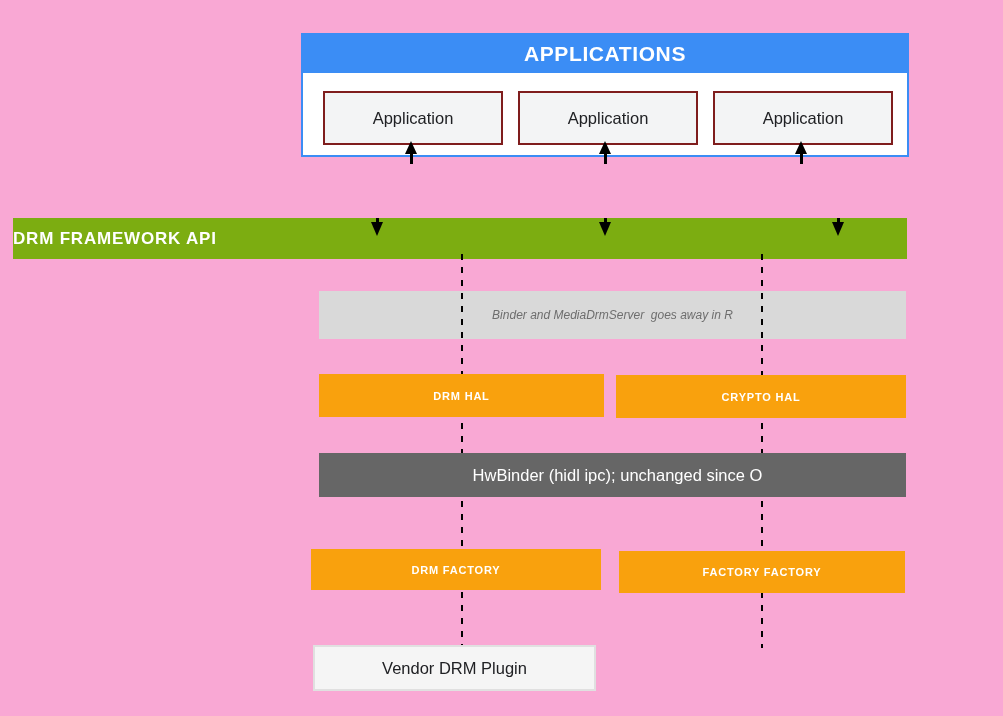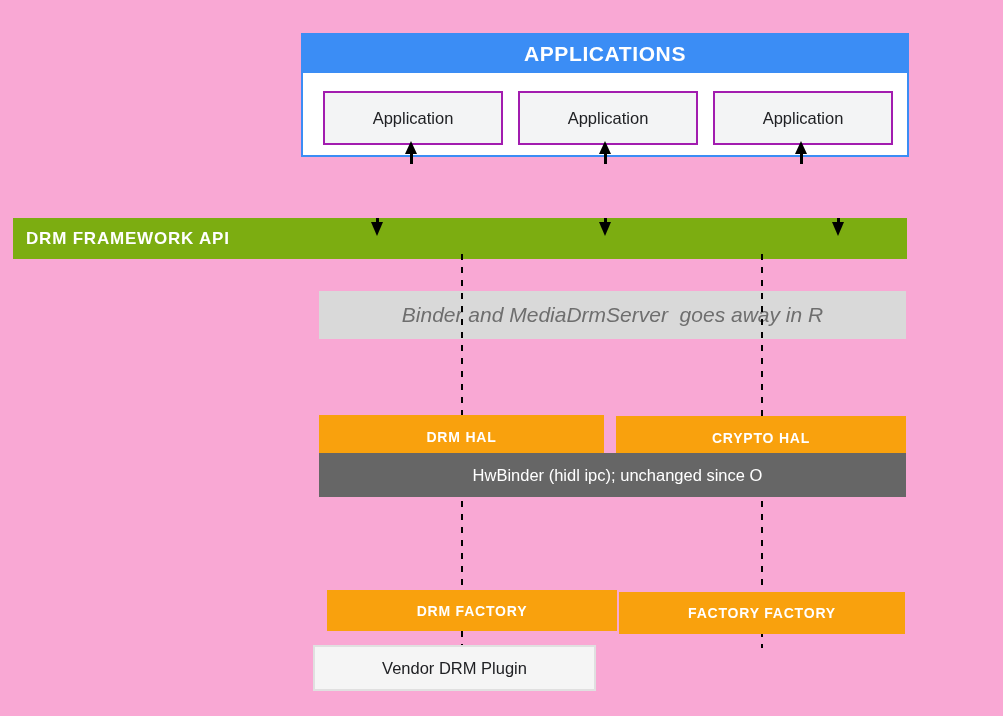--- a/index.html
+++ b/index.html
@@ -9,55 +9,55 @@
   }
   .abs{position:absolute;box-sizing:border-box;}
 
   
   .apps-panel{left:301px;top:33px;width:608px;height:124px;background:#FFFFFF;
     border:2px solid #3B8DF5;z-index:3;}
   .apps-header{position:absolute;left:0;top:0;width:100%;height:38px;background:#3B8DF5;
     display:flex;align-items:center;justify-content:center;color:#FFFFFF;
     font-size:21px;font-weight:600;letter-spacing:.6px;}
   .app-box{position:absolute;top:56px;width:176px;height:50px;background:#F3F4F5;
-    border:2px solid #a21caf;display:flex;align-items:center;justify-content:center;
+    border:2px solid #7f1d1d;display:flex;align-items:center;justify-content:center;
     color:#202124;font-size:16.5px;}
   .app-box.b1{left:20px;} .app-box.b2{left:215px;} .app-box.b3{left:410px;}
 
   
   .conn-up{width:14px;display:flex;flex-direction:column;align-items:center;z-index:4;}
   .conn-up .head{width:0;height:0;border-left:6px solid transparent;
     border-right:6px solid transparent;border-bottom:13px solid #000;}
   .conn-up .stub{width:3px;height:10px;background:#000;}
   .conn-down{width:14px;display:flex;flex-direction:column;align-items:center;z-index:4;}
   .conn-down .stub{width:3px;height:4px;background:#000;}
   .conn-down .head{width:0;height:0;border-left:6px solid transparent;
     border-right:6px solid transparent;border-top:14px solid #000;}
 
   
   .framework-bar{left:13px;top:218px;width:894px;height:41px;background:#7CAD11;z-index:1;
     display:flex;align-items:center;color:#FFFFFF;font-size:17px;font-weight:600;
-    letter-spacing:.8px;padding-left:13px;}
+    letter-spacing:.8px;}
 
   
   .dashed-line{width:2px;top:254px;height:394px;z-index:2;
     background:repeating-linear-gradient(to bottom,#000 0 6px,transparent 6px 13px);}
   .dashed-line.d1{left:461px;} .dashed-line.d2{left:761px;}
 
   
   .binder-note{left:319px;top:291px;width:587px;height:48px;background:#D9D9D9;z-index:1;
     display:flex;align-items:center;justify-content:center;color:#6E6E6E;
-    font-size:21px;font-style:italic;white-space:pre;}
+    font-size:12px;font-style:italic;white-space:pre;}
 
   
   .orange-box{background:#F9A10D;z-index:3;display:flex;align-items:center;justify-content:center;
-    color:#FFFFFF;font-size:14px;font-weight:600;letter-spacing:.8px;margin-top:41px;}
+    color:#FFFFFF;font-size:11px;font-weight:600;letter-spacing:.8px;}
   .drm-hal{left:319px;top:374px;width:285px;height:43px;}
   .crypto-hal{left:616px;top:375px;width:290px;height:43px;}
-  .drm-factory{left:327px;top:549px;width:290px;height:41px;}
+  .drm-factory{left:311px;top:549px;width:290px;height:41px;}
   .crypto-factory{left:619px;top:551px;width:286px;height:42px;}
 
   
   .hwbinder-bar{left:319px;top:453px;width:587px;height:44px;background:#666666;z-index:3;
     display:flex;align-items:center;justify-content:center;color:#FFFFFF;font-size:16.5px;padding-left:10px;}
 
   
   .vendor-box{background:#F5F5F5;border:2px solid #E0E0E0;z-index:3;
     display:flex;align-items:center;justify-content:center;color:#202124;font-size:16.5px;}
   .vendor-drm{left:313px;top:645px;width:283px;height:46px;text-align:right;}

